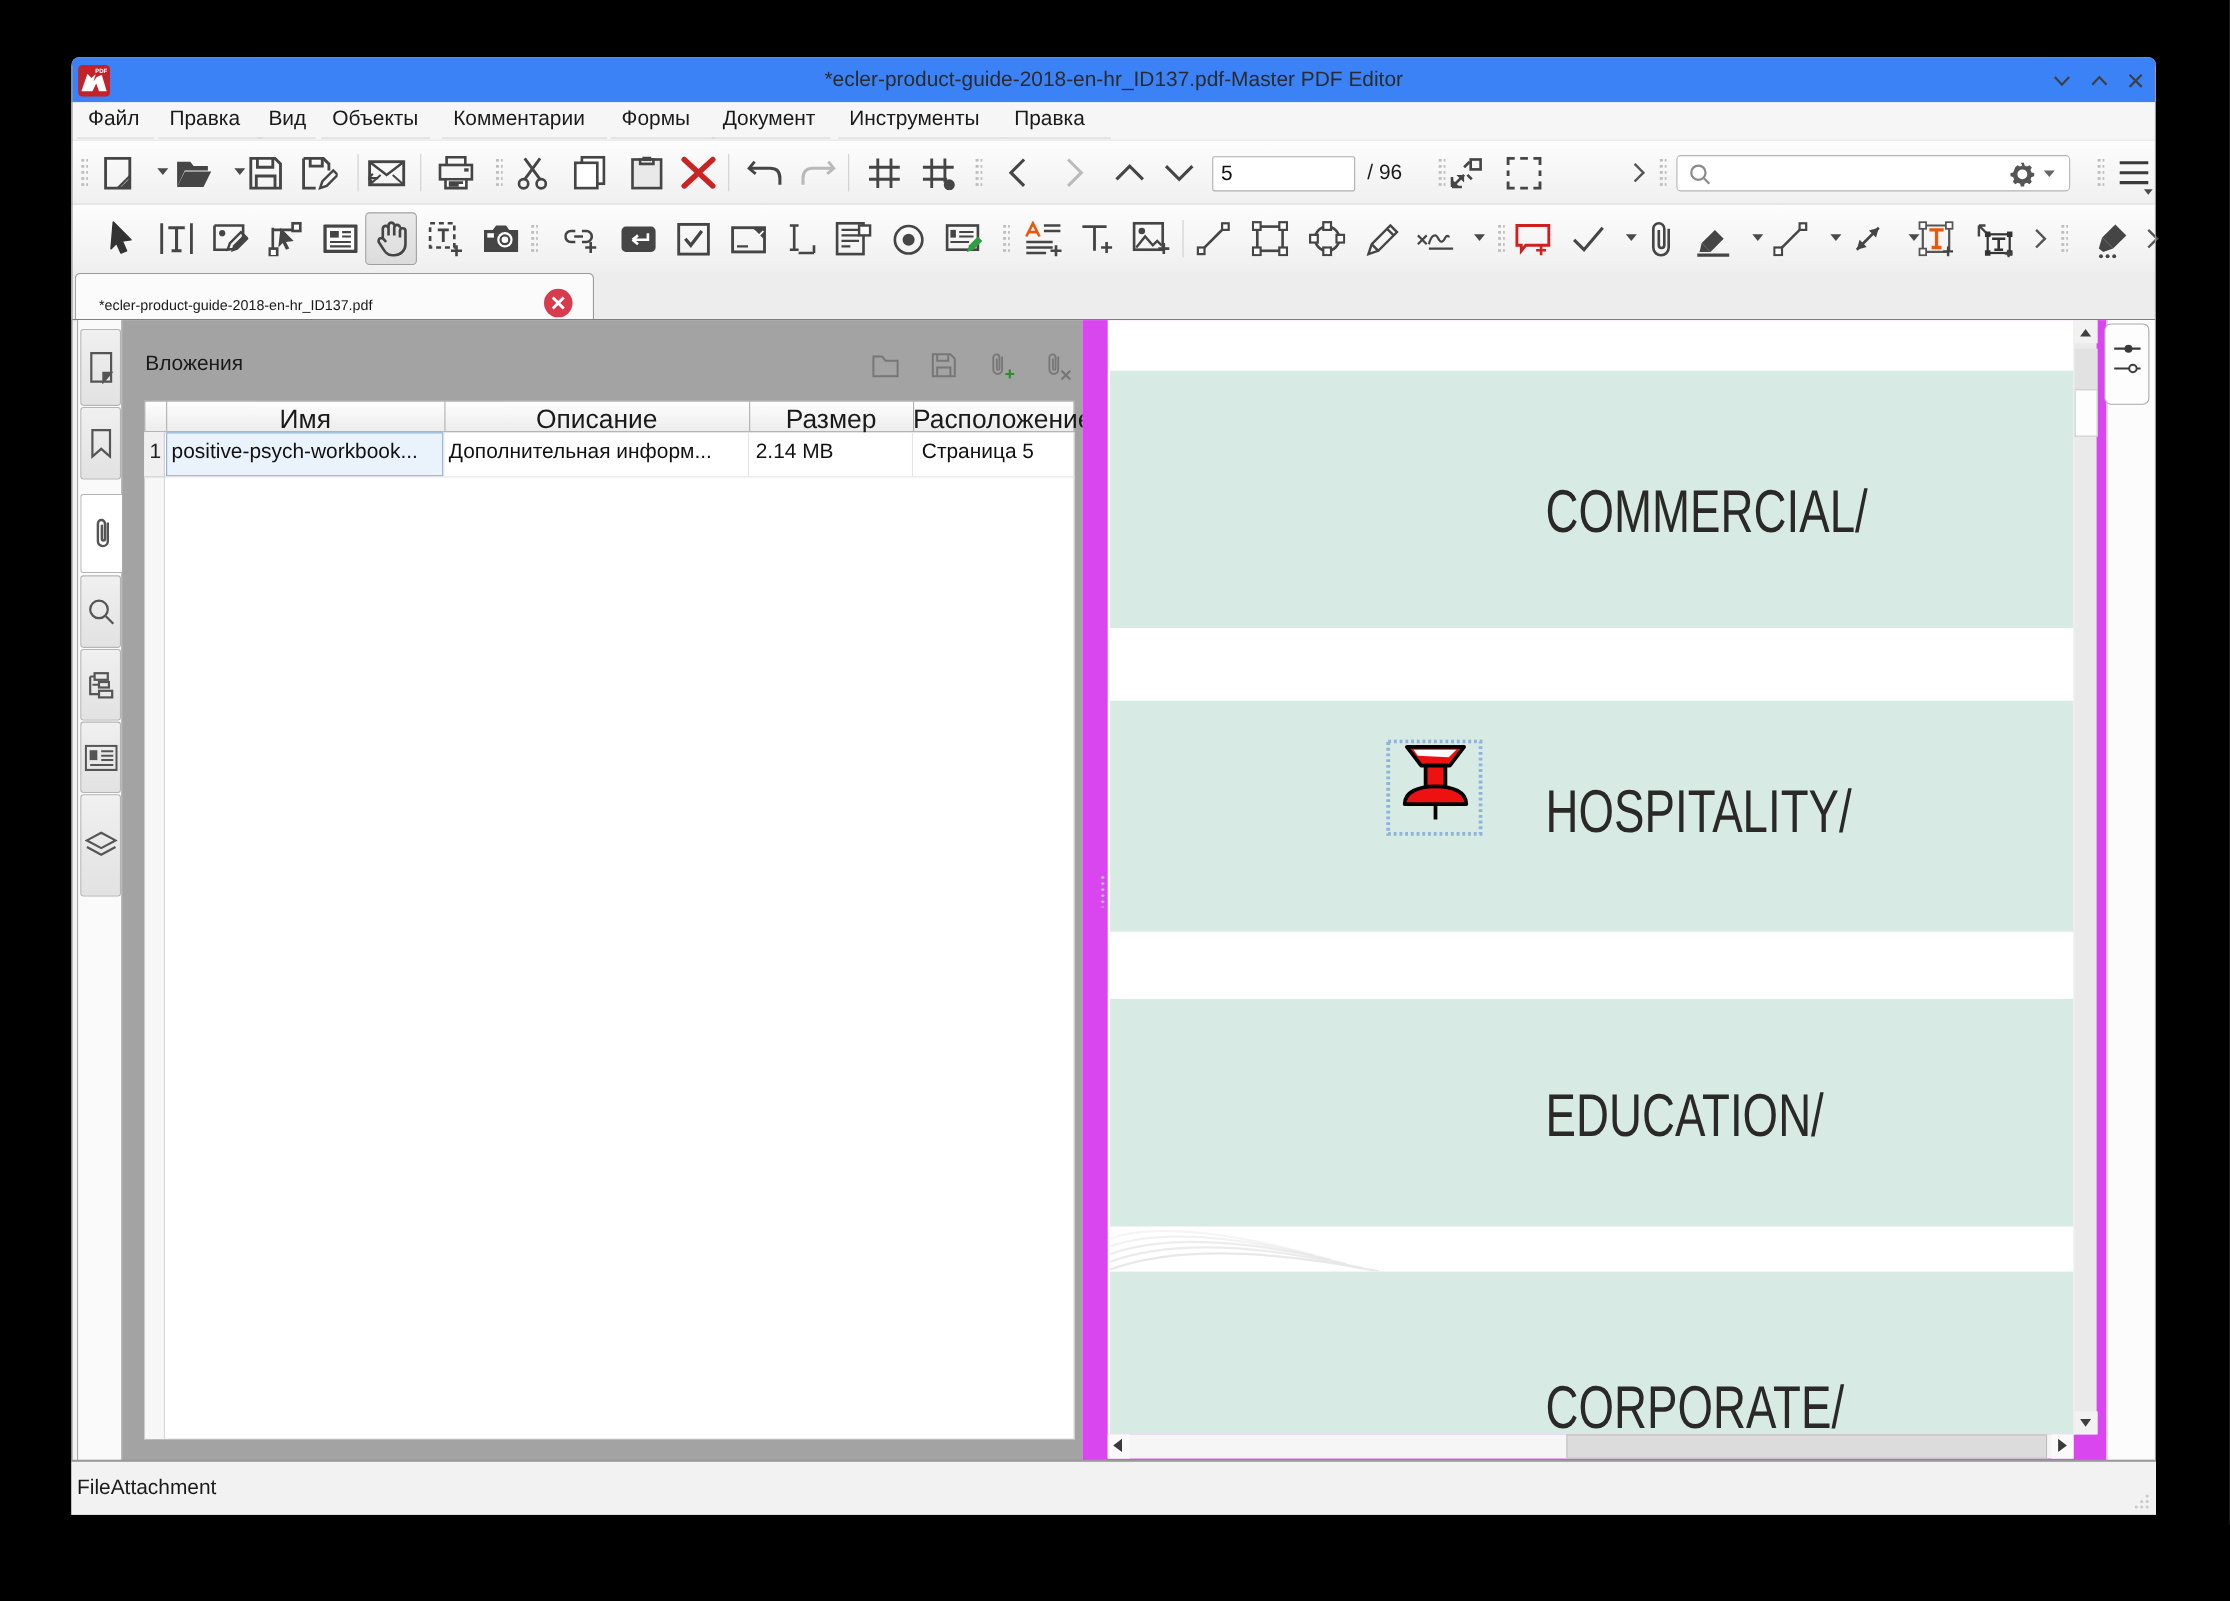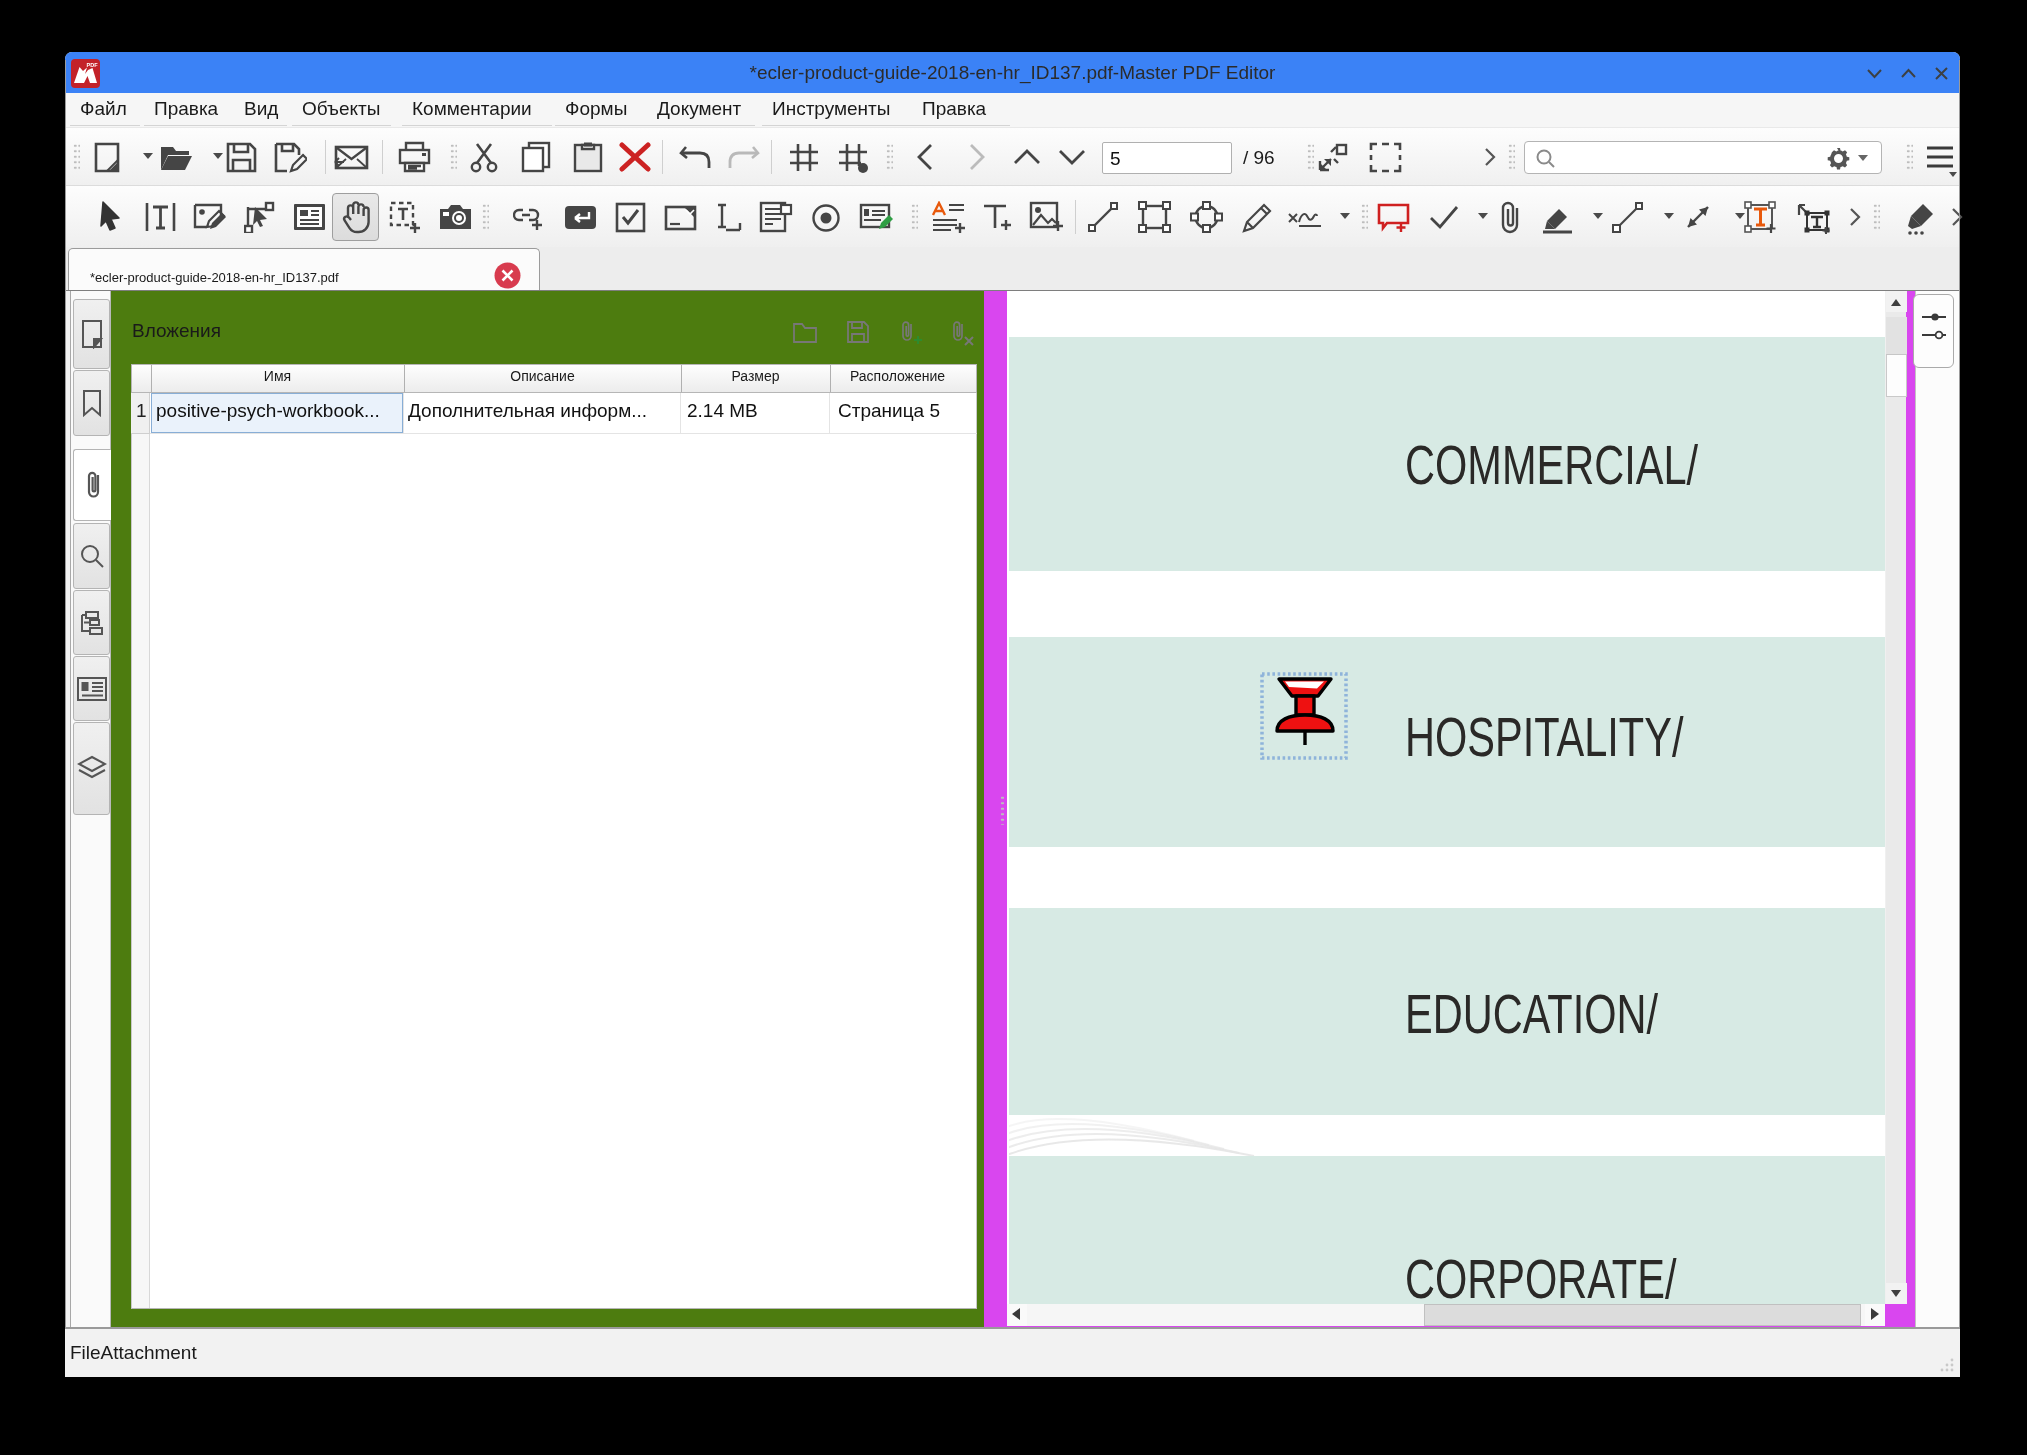--- a/index.html
+++ b/index.html
@@ -18,25 +18,25 @@
 #tabline{position:absolute;left:0;top:238px;width:100%;height:1px;background:#7e7e7e;}
 #tab{position:absolute;left:3px;top:1px;width:472px;height:43px;background:#fbfbfb;border:1px solid #9b9b9b;border-bottom:none;border-radius:5px 5px 0 0;}
 #tab span{position:absolute;left:21px;top:21px;font-size:13px;color:#1a1a1a;}
 #content{position:absolute;left:6px;top:239px;width:1889px;height:1037px;background:#fff;}
 #frameL{position:absolute;left:5px;top:239px;width:1px;height:1037px;background:#a8a8a8;}
 #strip{position:absolute;left:6px;top:239px;width:39px;height:1037px;background:#fafafa;}
 #stripline{position:absolute;left:45px;top:239px;width:1px;height:1037px;background:#b9b9b9;}
 .sbtn{position:absolute;left:8px;width:37px;background:linear-gradient(#f0f0f0,#e2e2e2);border:1px solid #b4b4b4;border-radius:3px;}
 .sbtn svg{position:absolute;left:50%;top:50%;transform:translate(-50%,-50%);}
 .sbtn.sel{background:#fff;width:40px;border-right:none;border-radius:3px 0 0 3px;}
-#panel{position:absolute;left:46px;top:239px;width:873px;height:1037px;background:#4d7c0f;}
+#panel{position:absolute;left:46px;top:239px;width:873px;height:1037px;background:#a3a3a3;}
 #ptitle{position:absolute;left:21px;top:29px;font-size:19px;color:#1a1a1a;}
 .picon{position:absolute;top:29px;}
 #thead{position:absolute;left:20px;top:73px;width:846px;height:29px;background:linear-gradient(#fefefe,#ececec);border:1px solid #b6b6b6;}
-.th{position:absolute;top:3px;font-size:14px;color:#1a1a1a;text-align:center;}
+.th{position:absolute;top:3px;font-size:24px;color:#1a1a1a;text-align:center;}
 .tv{position:absolute;top:0;width:1px;height:27px;background:#b0b0b0;}
 #tbody-bg{position:absolute;left:20px;top:102px;width:846px;height:916px;border-left:1px solid #c9c9c9;border-right:1px solid #c9c9c9;border-bottom:1px solid #b6b6b6;background:#fff;}
 #vhead{position:absolute;left:21px;top:102px;width:18px;height:915px;background:#f7f7f7;border-right:1px solid #d8d8d8;}
 #trow{position:absolute;left:20px;top:102px;width:846px;height:40px;}
 .td{position:absolute;top:7px;font-size:19px;color:#111;white-space:nowrap;}
 #view{position:absolute;left:919px;top:239px;width:931px;height:1037px;background:#d946ef;}
 #page{position:absolute;left:23px;top:0px;width:879px;height:1013px;background:#fff;}
 .band{position:absolute;left:25px;width:876px;background:#d7eae4;}
 .blabel{position:absolute;font-size:55px;color:#2a2927;transform:scaleX(0.755);transform-origin:left center;white-space:nowrap;}
 #vsb{position:absolute;left:901px;top:0px;width:21px;height:1013px;background:#eaeaea;border-left:1px solid #f0f0f0;}

